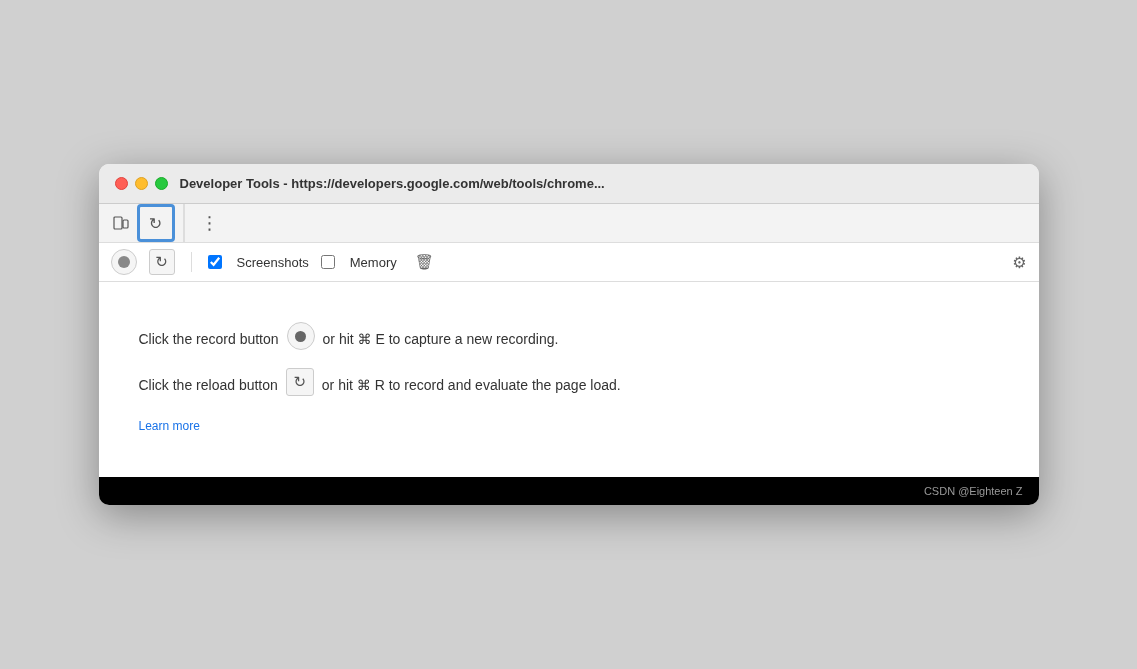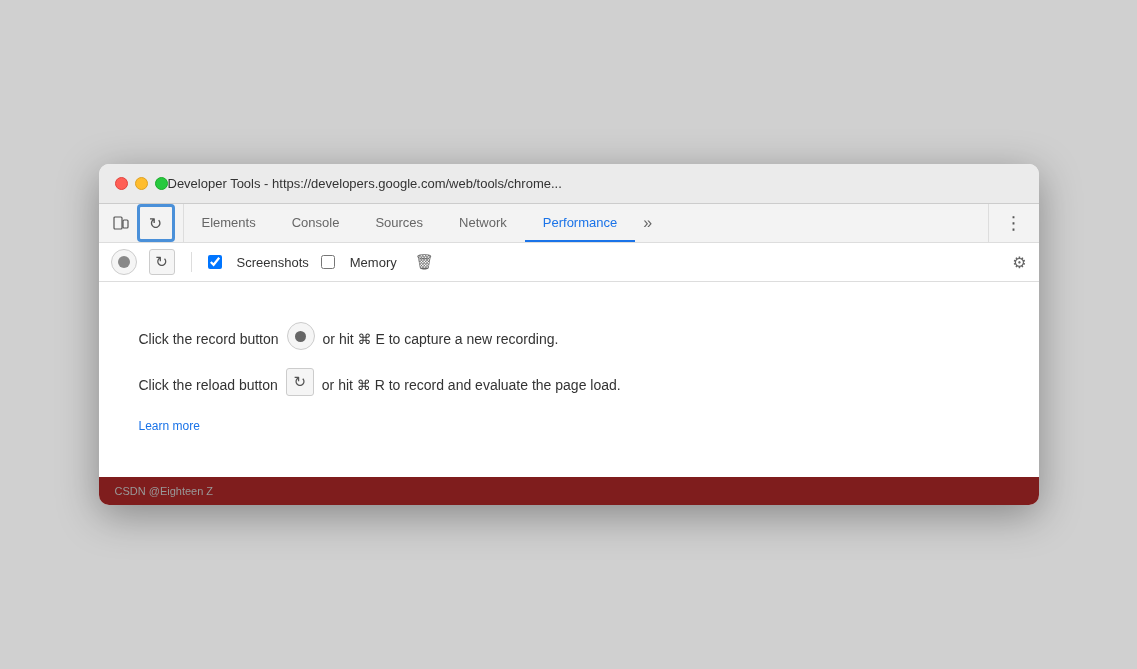--- a/index.html
+++ b/index.html
@@ -17,20 +17,22 @@
       border-radius: 10px;
       box-shadow: 0 10px 40px rgba(0,0,0,0.35);
       overflow: hidden;
     }
     .titlebar {
       background: #ebebeb;
       border-bottom: 1px solid #ccc;
       padding: 12px 16px;
       display: flex;
       align-items: center;
+      gap: 12px;
+      font-weight: bold;
     }
     .traffic-lights {
       display: flex;
       gap: 7px;
     }
     .traffic-light {
       width: 13px;
       height: 13px;
       border-radius: 50%;
       border: 1px solid rgba(0,0,0,0.15);
@@ -249,24 +251,25 @@
     .tip-text {
       margin-bottom: 4px;
       font-size: 14px;
     }
     .learn-more {
       color: #1a73e8;
       text-decoration: none;
       font-size: 12px;
     }
     .watermark {
+      text-align: right;
       padding: 8px 16px;
       font-size: 11px;
       color: #999;
-      background: #7f1d1d;
+      background: #000000;
     }
   </style>
 </head>
 <body>
 
 <div class="window">
 
   <div class="titlebar">
     <div class="traffic-lights">
       <div class="traffic-light red"></div>
@@ -286,28 +289,20 @@
             <rect x="1" y="2" width="8" height="12" rx="1" ry="1" stroke="#555" stroke-width="1.2" fill="none"></rect>
             <rect x="10" y="5" width="5" height="8" rx="1" ry="1" stroke="#555" stroke-width="1.2" fill="none"></rect>
           </svg>
         </button>
 
         <div class="highlight-box">
           <button class="icon-btn" style="font-size:16px;">↻</button>
         </div>
       </div>
 
-      <div class="tabs">
-        <button class="tab">Elements</button>
-        <button class="tab">Console</button>
-        <button class="tab">Sources</button>
-        <button class="tab">Network</button>
-        <button class="tab active">Performance</button>
-        <button class="tab-more">»</button>
-      </div>
 
       <div class="toolbar-right">
         <button class="kebab-btn">⋮</button>
       </div>
     </div>
 
     <div class="perf-toolbar">
       <button class="record-btn">
         <div class="record-dot"></div>
       </button>

